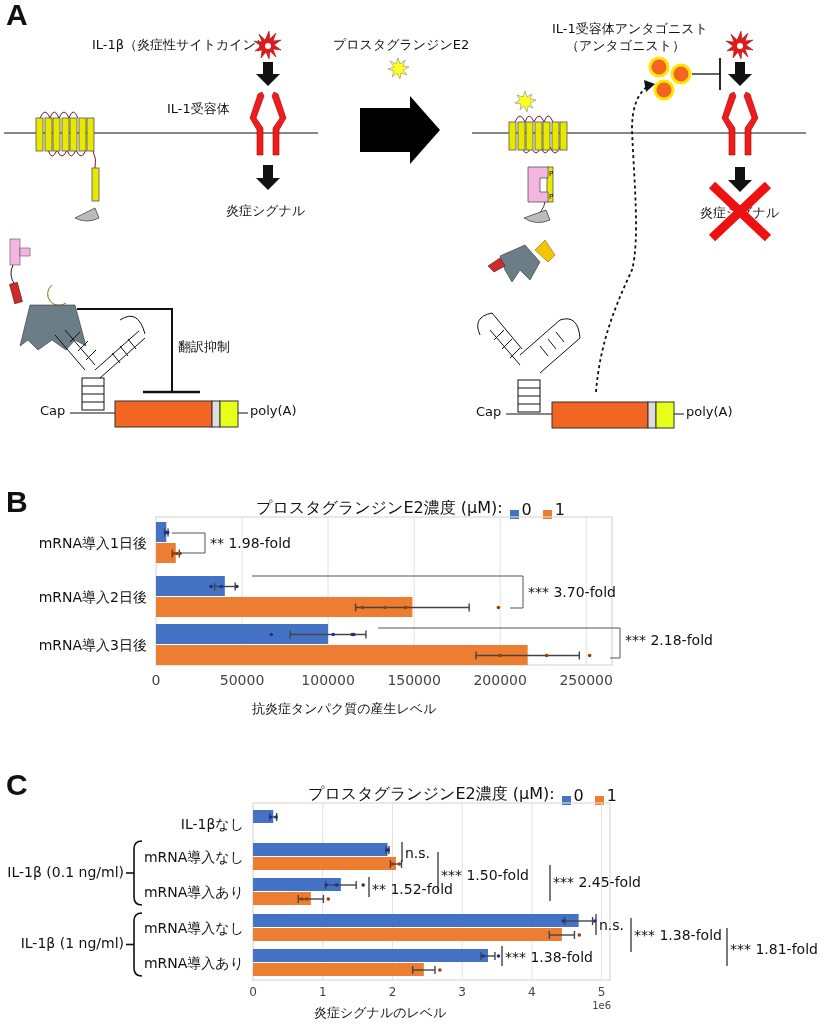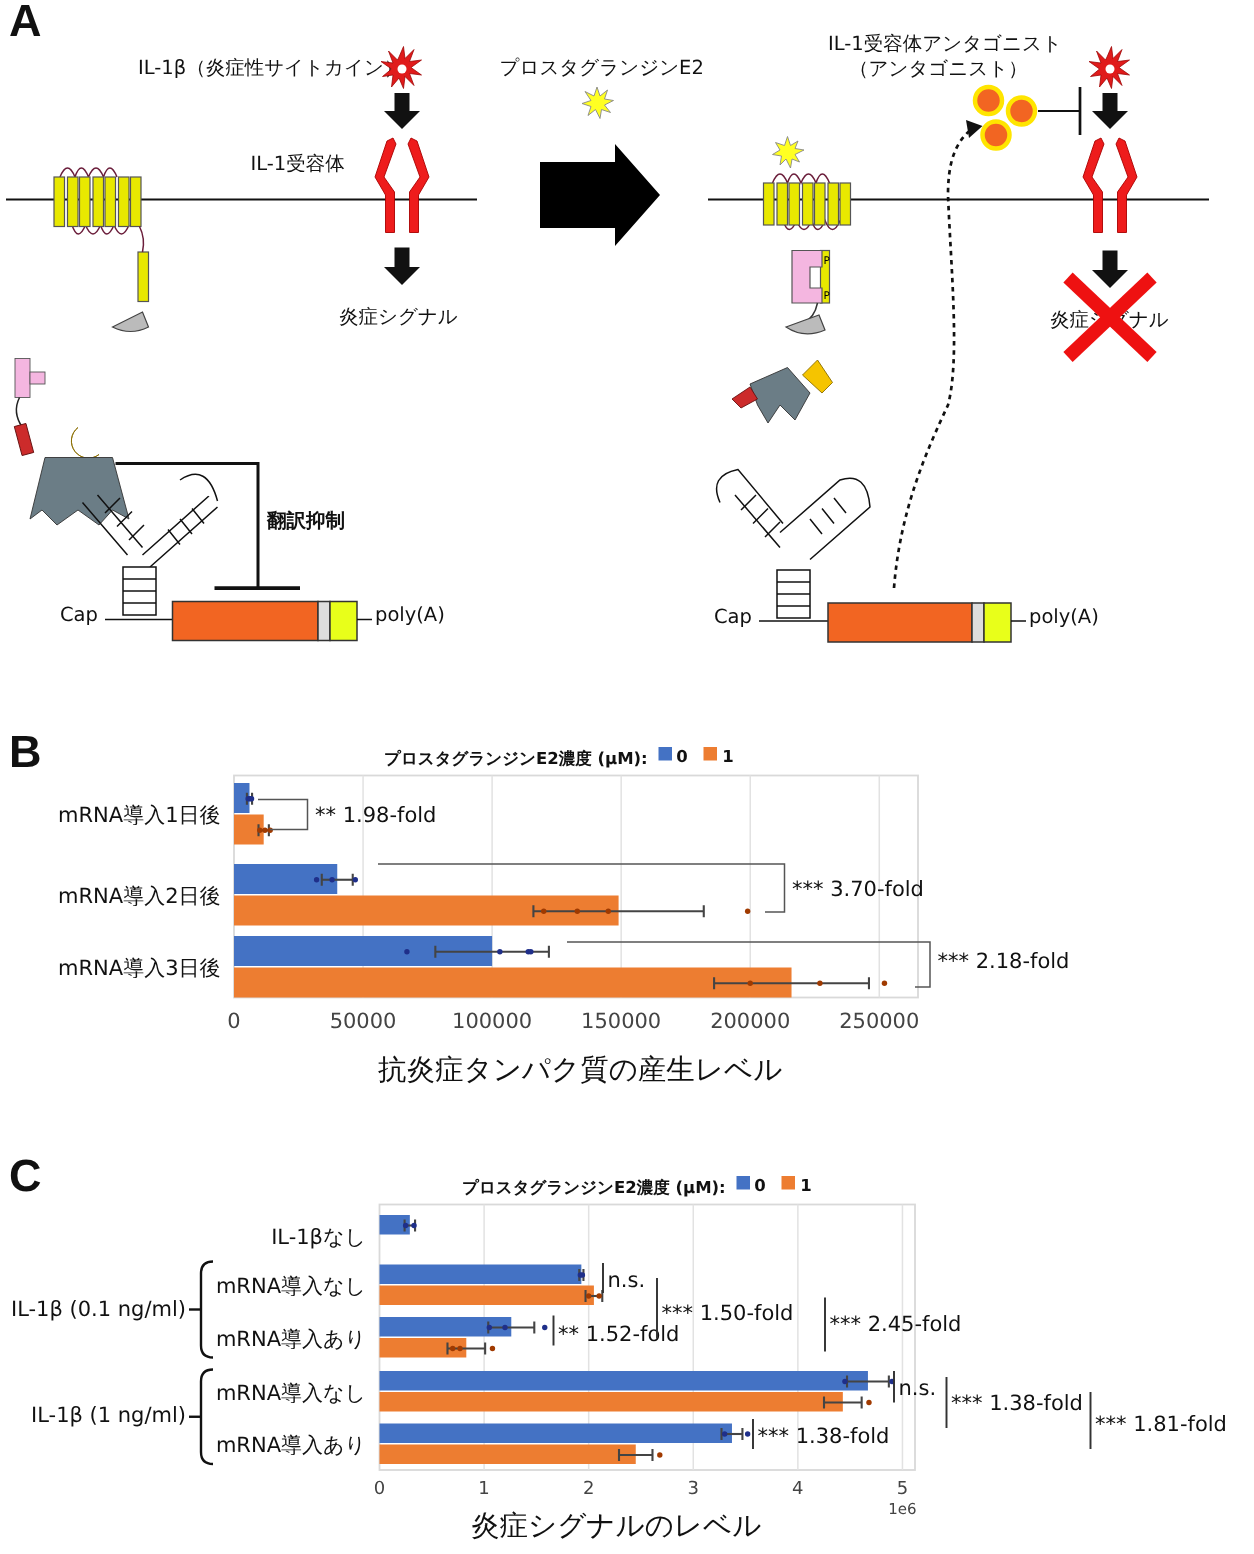--- a/index.html
+++ b/index.html
@@ -3,37 +3,37 @@
 <meta charset="utf-8">
 <style>
   html, body { margin:0; padding:0; background:#ffffff; }
   body { width:836px; height:1036px; position:relative; overflow:hidden;
          font-family:"DejaVu Sans", "Liberation Sans", sans-serif; color:#111; }
   .abs { position:absolute; }
   .panel-letter { position:absolute; font-weight:bold; font-size:30px; font-family:"Liberation Sans", sans-serif; }
   .lbl { position:absolute; font-size:13px; white-space:nowrap; }
   .lbl-s { position:absolute; font-size:11px; white-space:nowrap; }
   svg text { font-family:"DejaVu Sans", "Liberation Sans", sans-serif; }
-  .legend { position:absolute; font-size:11px; white-space:nowrap; display:flex; align-items:flex-start; gap:3px;font-weight:bold; }
+  .legend { position:absolute; font-size:16px; white-space:nowrap; display:flex; align-items:flex-end; gap:3px; }
   .sw { display:inline-block; width:9px; height:9px; margin-left:4px; }
-  .xtitle { position:absolute; font-size:19px; white-space:nowrap;font-family:Liberation Mono, monospace; }
+  .xtitle { position:absolute; font-size:13px; white-space:nowrap;font-family:Liberation Mono, monospace; }
 </style>
 </head>
 <body>
 
 <div class="panel-letter" style="left:6px;top:-2px;">A</div>
 
 <div class="lbl" style="left:76px;top:36px;margin-left:16px;">IL-1β（炎症性サイトカイン）</div>
 <div class="lbl" style="left:167px;top:100px;">IL-1受容体</div>
 <div class="lbl" style="left:226px;top:202px;">炎症シグナル</div>
 <div class="lbl" style="left:333px;top:36px;">プロスタグランジンE2</div>
 <div class="lbl" style="left:552px;top:20px;">IL-1受容体アンタゴニスト</div>
 <div class="lbl" style="left:566px;top:37px;">（アンタゴニスト）</div>
 <div class="lbl" style="left:700px;top:204px;">炎症シグナル</div>
-<div class="lbl" style="left:178px;top:338px;font-weight:bold;">翻訳抑制</div>
+<div class="lbl" style="left:178px;top:338px;">翻訳抑制</div>
 <div class="lbl" style="left:40px;top:403px;">Cap</div>
 <div class="lbl" style="left:250px;top:403px;">poly(A)</div>
 <div class="lbl" style="left:476px;top:404px;">Cap</div>
 <div class="lbl" style="left:686px;top:404px;">poly(A)</div>
 <div class="lbl-s" style="left:136px;top:402px;font-size:10px;color:#222;">IL-1受容体</div>
 <div class="lbl-s" style="left:132px;top:413px;font-size:10px;color:#222;">アンタゴニスト</div>
 <div class="lbl-s" style="left:573px;top:403px;font-size:10px;color:#222;">IL-1受容体</div>
 <div class="lbl-s" style="left:569px;top:414px;font-size:10px;color:#222;">アンタゴニスト</div>
 
 <svg class="abs" style="left:0;top:0;" width="836" height="450" viewBox="0 0 836 450">

